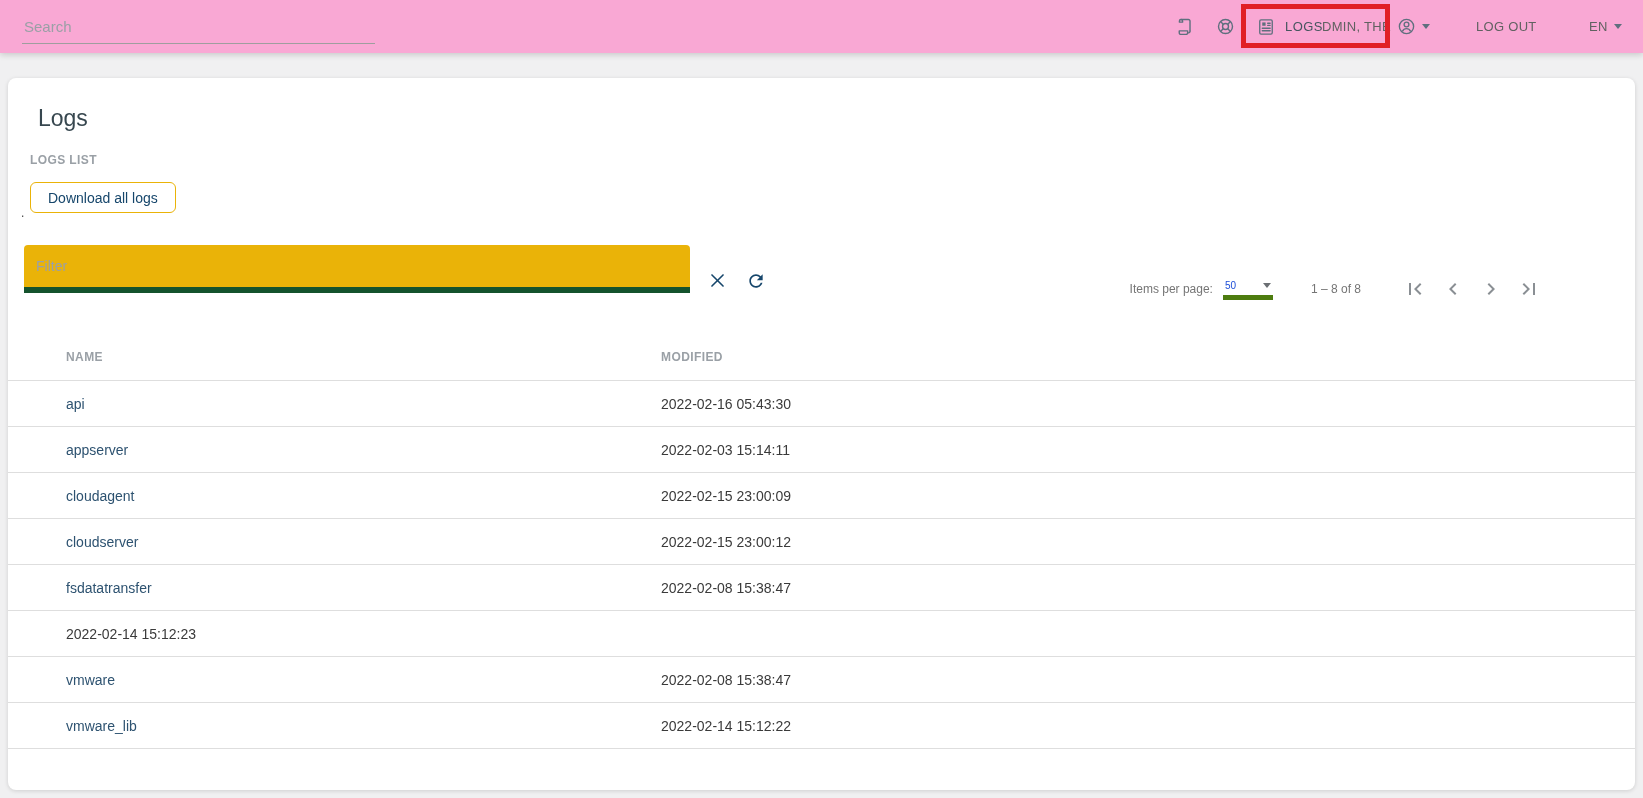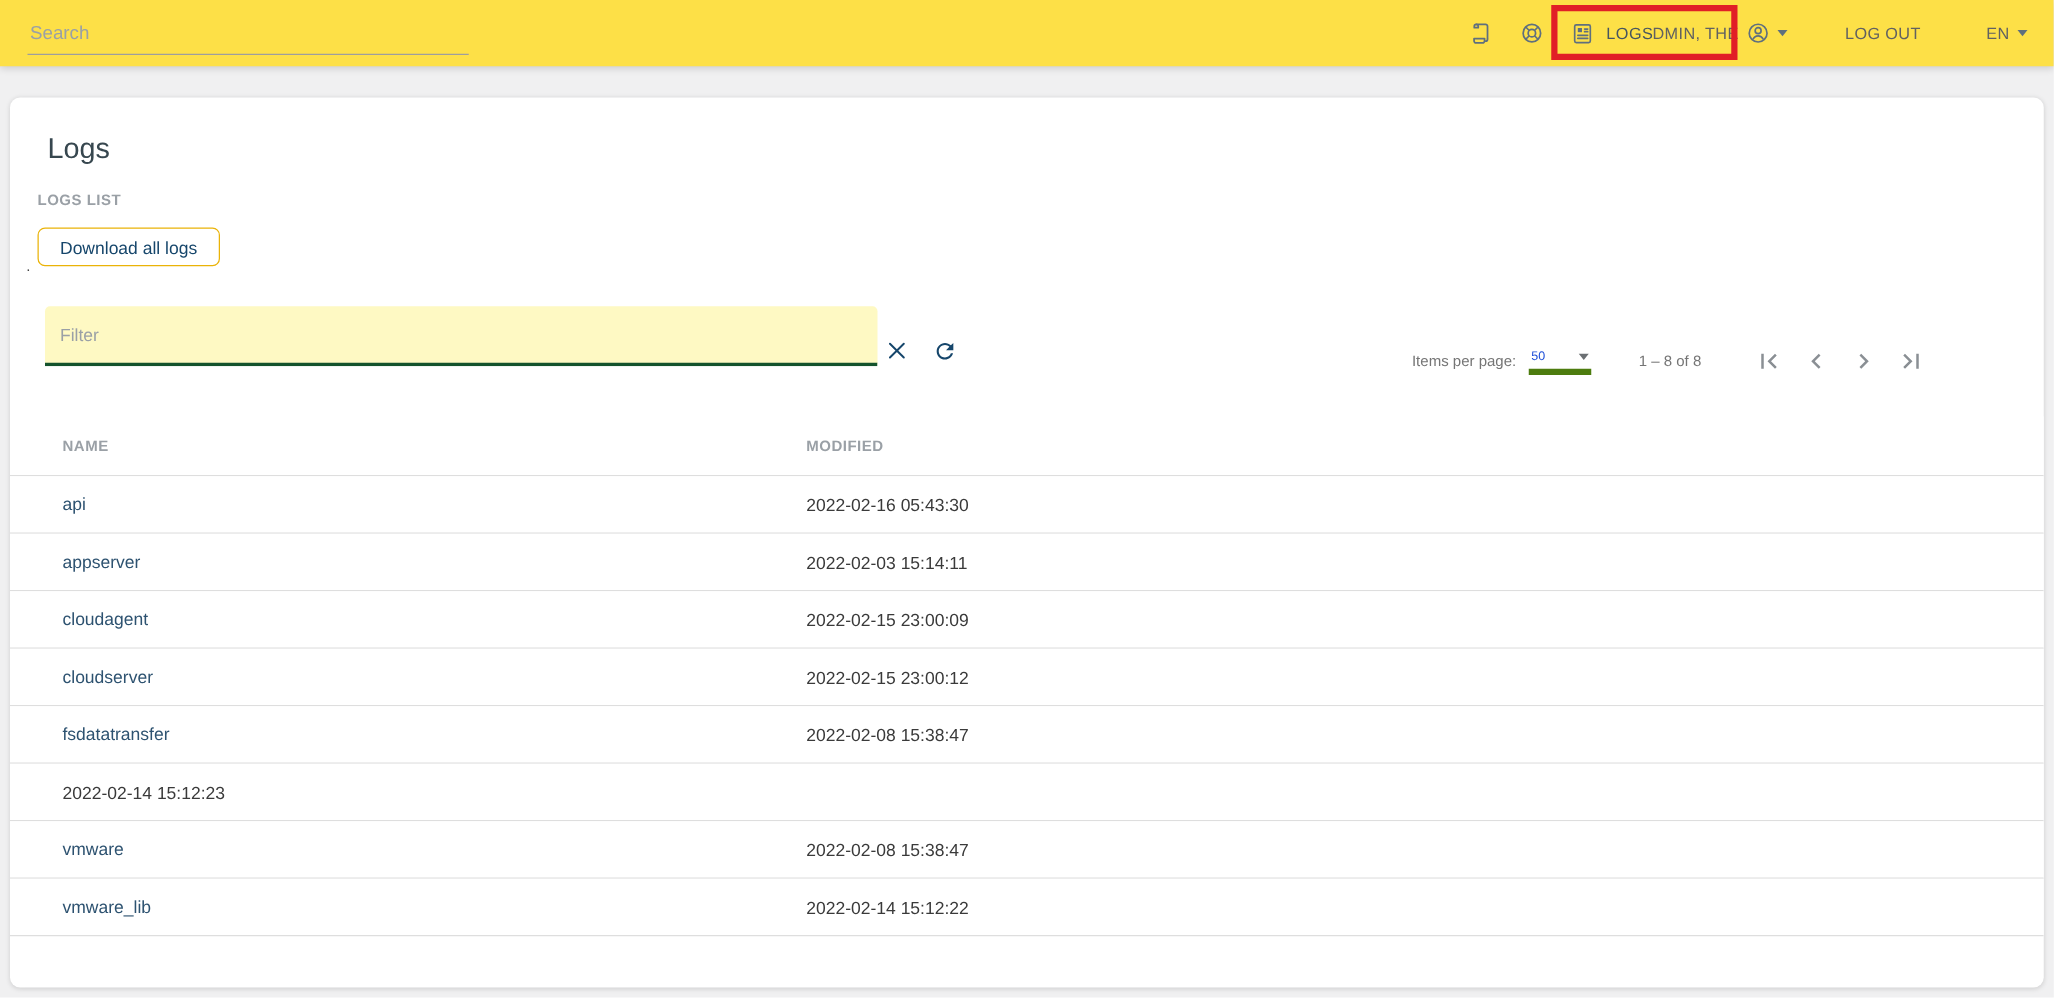--- a/index.html
+++ b/index.html
@@ -8,21 +8,21 @@
     font-family: "Liberation Sans", sans-serif;
     background: #f0f0f1;
     color: #3c3c3c;
     overflow: hidden;
   }
 
   
   .header {
     position: relative;
     height: 53px;
-    background: #fde047;
+    background: #f9a8d4;
     box-shadow: 0 2px 6px rgba(0,0,0,.16);
     z-index: 10;
   }
   .search-wrap { position: absolute; left: 22px; top: 14px; }
   .search-input {
     width: 353px;
     border: none;
     border-bottom: 1px solid #9e9e9e;
     font-family: "Liberation Sans", sans-serif;
     font-size: 15px;
@@ -108,24 +108,24 @@
     position: absolute;
     left: 13px; top: 128px;
     font-size: 12px;
     color: #444;
   }
 
   
   .filter-band { position: relative; margin-top: 32px; height: 48px; }
   .filter-field {
     position: absolute;
-    left: 28px; top: 0;
+    left: 16px; top: 0;
     width: 666px; height: 48px;
-    background: #fef9c3;
-    border-bottom: 3px solid #14532d;
+    background: #eab308;
+    border-bottom: 6px solid #14532d;
     border-radius: 4px 4px 0 0;
   }
   .filter-input {
     width: 100%; height: 100%;
     background: transparent;
     border: none; outline: none;
     padding: 0 12px;
     font-family: "Liberation Sans", sans-serif;
     font-size: 14px;
     color: #333;
@@ -173,21 +173,21 @@
     justify-content: center;
   }
   .nav-btn svg { display: block; }
 
   
   .logs-table { margin-top: 40px; }
   .t-row {
     display: grid;
     grid-template-columns: 595px 1fr;
     align-items: center;
-    padding-left: 42px;
+    padding-left: 58px;
     height: 46px;
     border-bottom: 1px solid #dedede;
     background: #fff;
   }
   .t-head {
     height: 48px;
     font-size: 12px;
     font-weight: bold;
     color: #9aa0a6;
     letter-spacing: .4px;

